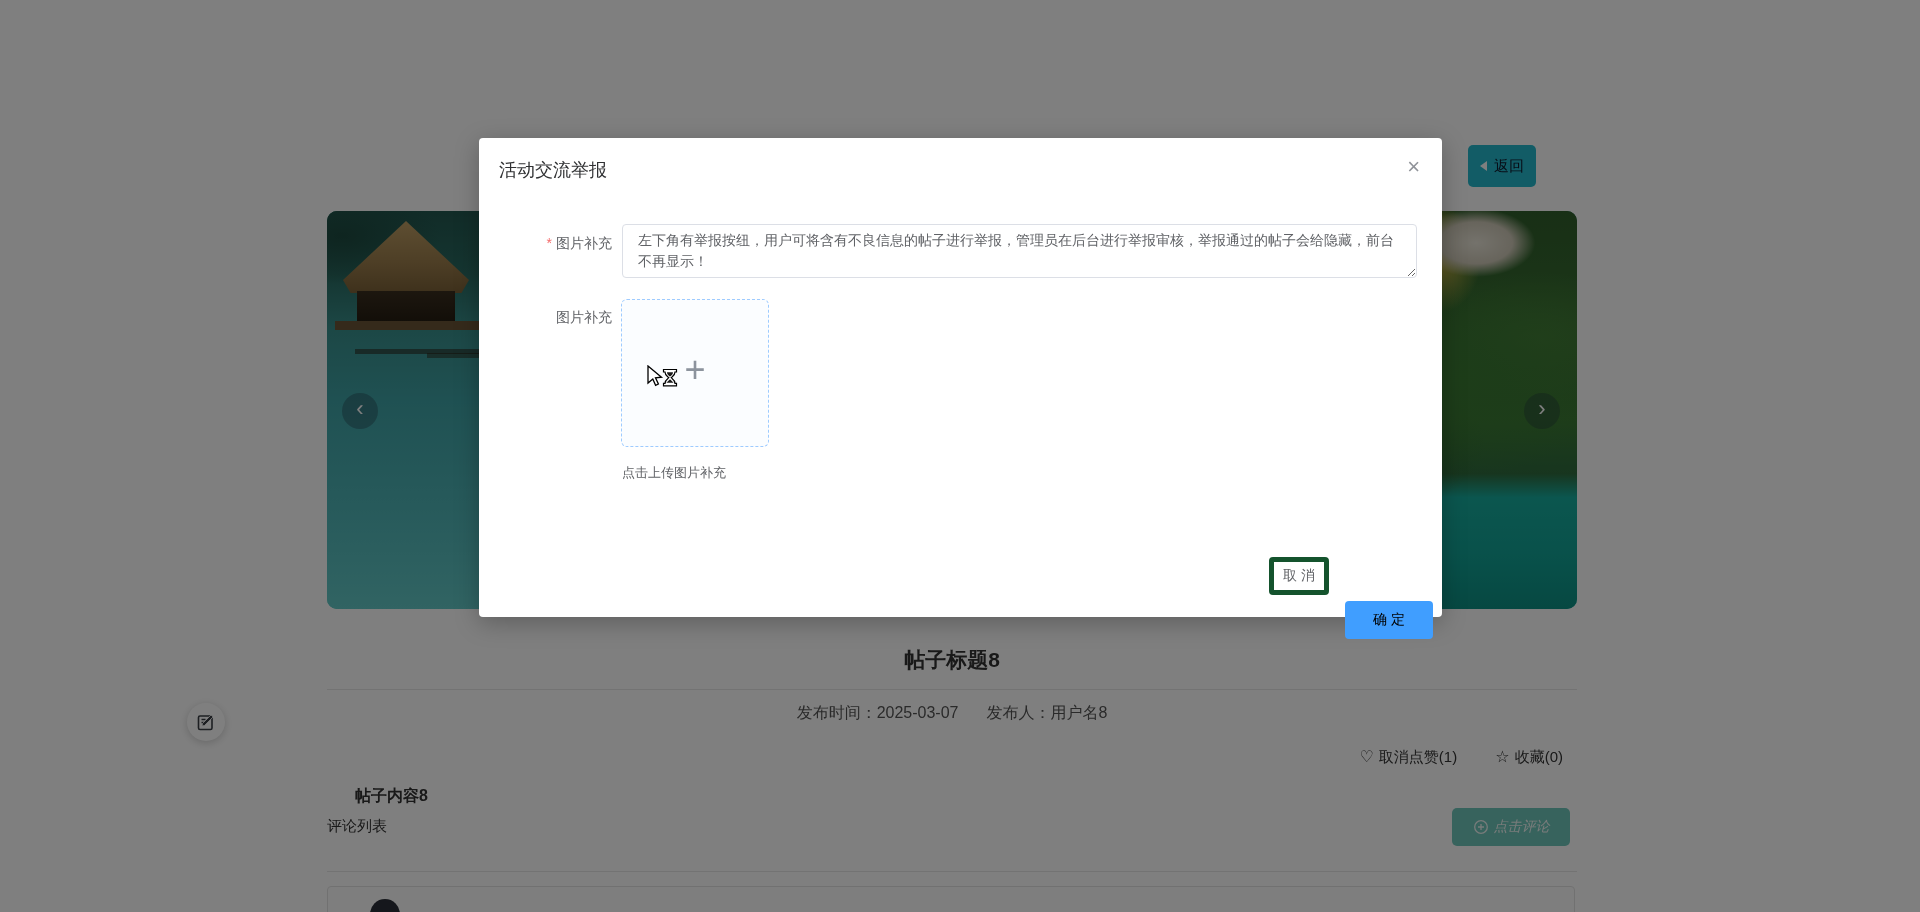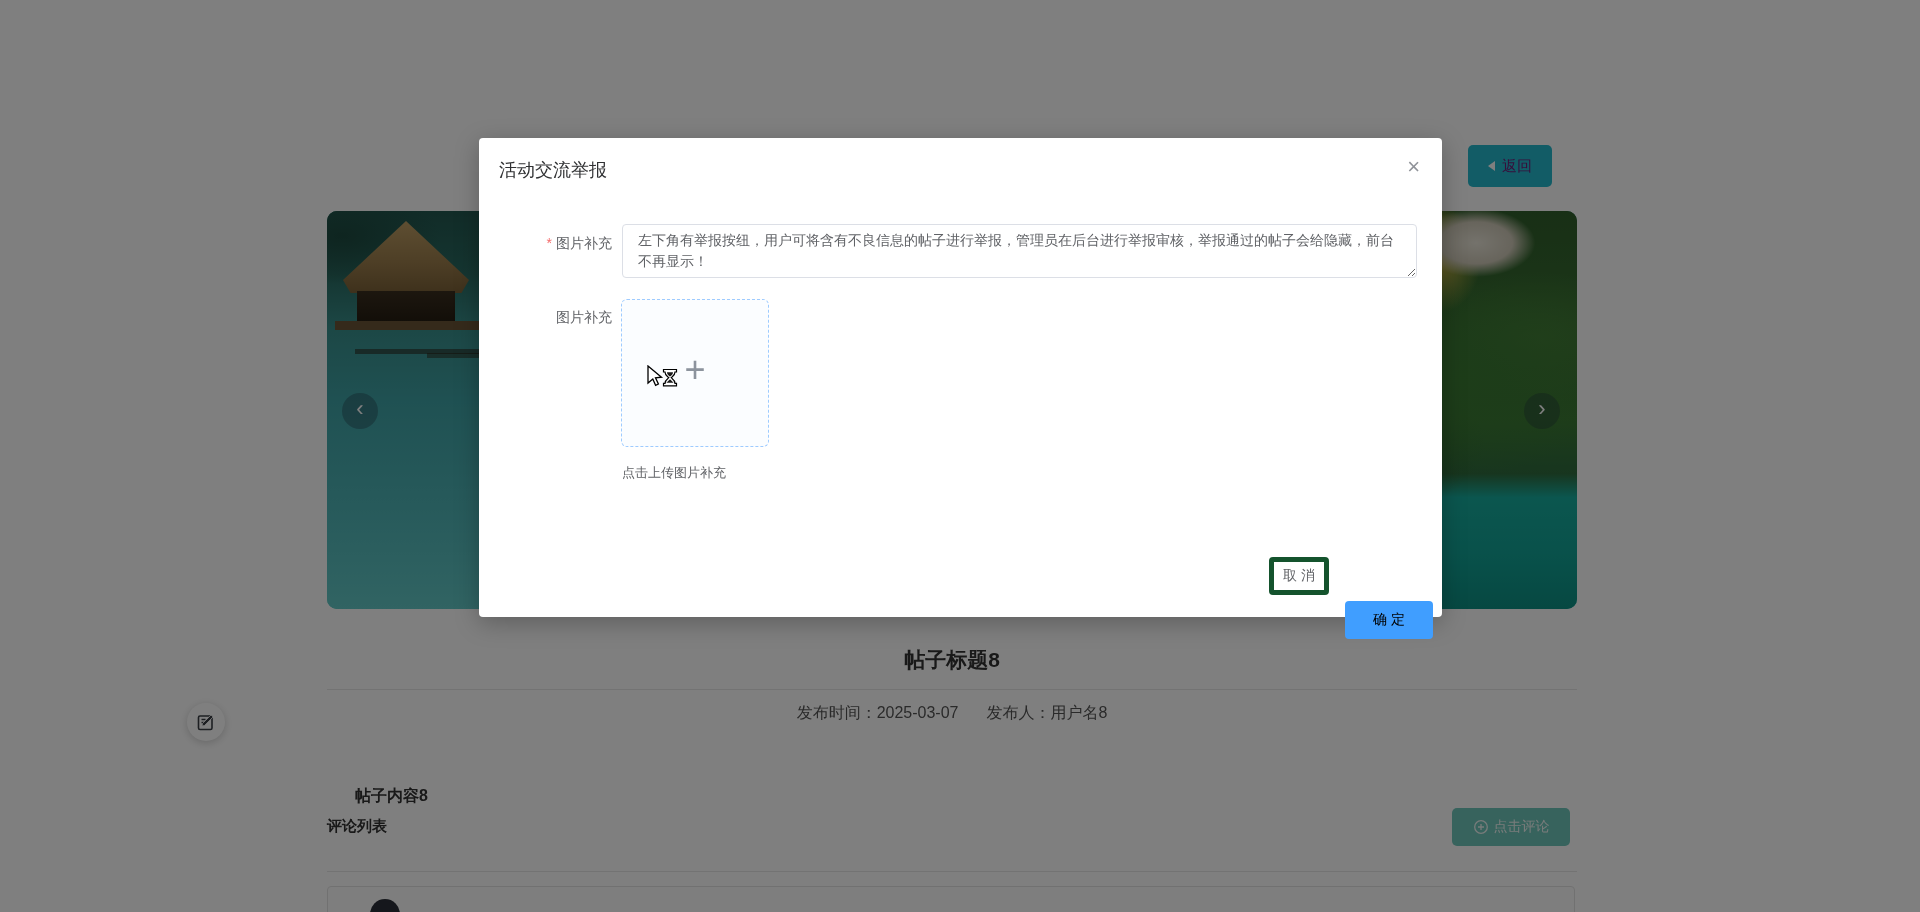--- a/index.html
+++ b/index.html
@@ -10,22 +10,22 @@
     font-family:"Liberation Sans","DejaVu Sans",sans-serif;
   }
   
   .tab {
     position:absolute; left:327px; top:61px; width:189px; height:58px;
     background:var(--teal); border-radius:10px; color:#eef6f4;
     font-size:17px; letter-spacing:1px;
     display:flex; align-items:center; justify-content:center; cursor:pointer;
   }
   .back-btn {
-    position:absolute; left:1468px; top:145px; width:84px; height:42px;
-    background:var(--cyan); border:none; border-radius:5px; color:#701a75;
+    position:absolute; left:1468px; top:145px; width:68px; height:42px;
+    background:var(--cyan); border:none; border-radius:5px; color:#0f172a;
     font-size:15px; display:flex; align-items:center; justify-content:center;
     gap:7px; cursor:pointer;
   }
   .back-arrow { width:0; height:0; border-top:5px solid transparent;
     border-bottom:5px solid transparent; border-right:7px solid #fff; }
   .carousel {
     position:absolute; left:327px; top:211px; width:1250px; height:398px;
     border-radius:10px; overflow:hidden;
     background:linear-gradient(180deg,#2e7d74 0%,#35958f 40%,#3fb3ab 75%,#4cc2b8 100%);
   }
@@ -74,26 +74,26 @@
   .d1 { top:689px; } .d2 { top:871px; }
   .meta { position:absolute; left:327px; width:1250px; top:703px;
     text-align:center; font-size:16px; color:#555; }
   .meta .gap { margin-left:28px; }
   .actions { position:absolute; top:747px; left:327px; width:1236px;
     text-align:right; font-size:15px; color:#333; }
   .action { margin-left:34px; cursor:pointer; }
   .action .ic { margin-right:5px; font-size:16px; }
   .post-content { position:absolute; left:355px; top:786px; font-size:16px;
     font-weight:bold; color:#333; }
-  .comment-label { position:absolute; left:327px; top:817px; font-size:15px; color:#333;font-weight:bold; }
+  .comment-label { position:absolute; left:327px; top:817px; font-size:15px; color:#333; }
   .comment-btn {
     position:absolute; left:1452px; top:808px; width:118px; height:38px;
     background:var(--teal); border:none; border-radius:5px; color:#f0f7f5;
     font-size:14px; display:flex; align-items:center; justify-content:center;
-    gap:5px; cursor:pointer;
+    gap:5px; cursor:pointer;font-style:italic;
   }
   .comment-card { position:absolute; left:327px; top:886px; width:1248px; height:60px;
     background:#fdfdfd; border:1px solid #e2e2e2; border-radius:4px; }
   .avatar { position:absolute; left:42px; top:12px; width:30px; height:30px;
     border-radius:50%; background:#2b2f38; }
   .float-report {
     position:absolute; left:187px; top:703px; width:38px; height:38px; border-radius:50%;
     background:#fff; box-shadow:0 2px 8px rgba(0,0,0,.18);
     display:flex; align-items:center; justify-content:center; cursor:pointer;
   }
@@ -157,20 +157,24 @@
     </button>
   </div>
 
   <div class="post-title">帖子标题8</div>
   <div class="divider d1"></div>
 
   <div class="meta">
     <span>发布时间：</span><span>2025-03-07</span><span class="gap">发布人：</span><span>用户名8</span>
   </div>
 
+  <div class="actions">
+    <span class="action"><span class="ic">♡</span><span>取消点赞(1)</span></span>
+    <span class="action"><span class="ic">☆</span><span>收藏(0)</span></span>
+  </div>
 
   <div class="post-content">帖子内容8</div>
   <div class="comment-label">评论列表</div>
 
   <button class="comment-btn">
     <svg width="16" height="16" viewBox="0 0 16 16">
       <circle cx="8" cy="8" r="6.3" fill="none" stroke="#f0f7f5" stroke-width="1.3"></circle>
       <path d="M8 5 V11 M5 8 H11" stroke="#f0f7f5" stroke-width="1.3"></path>
     </svg>
     <span>点击评论</span>

